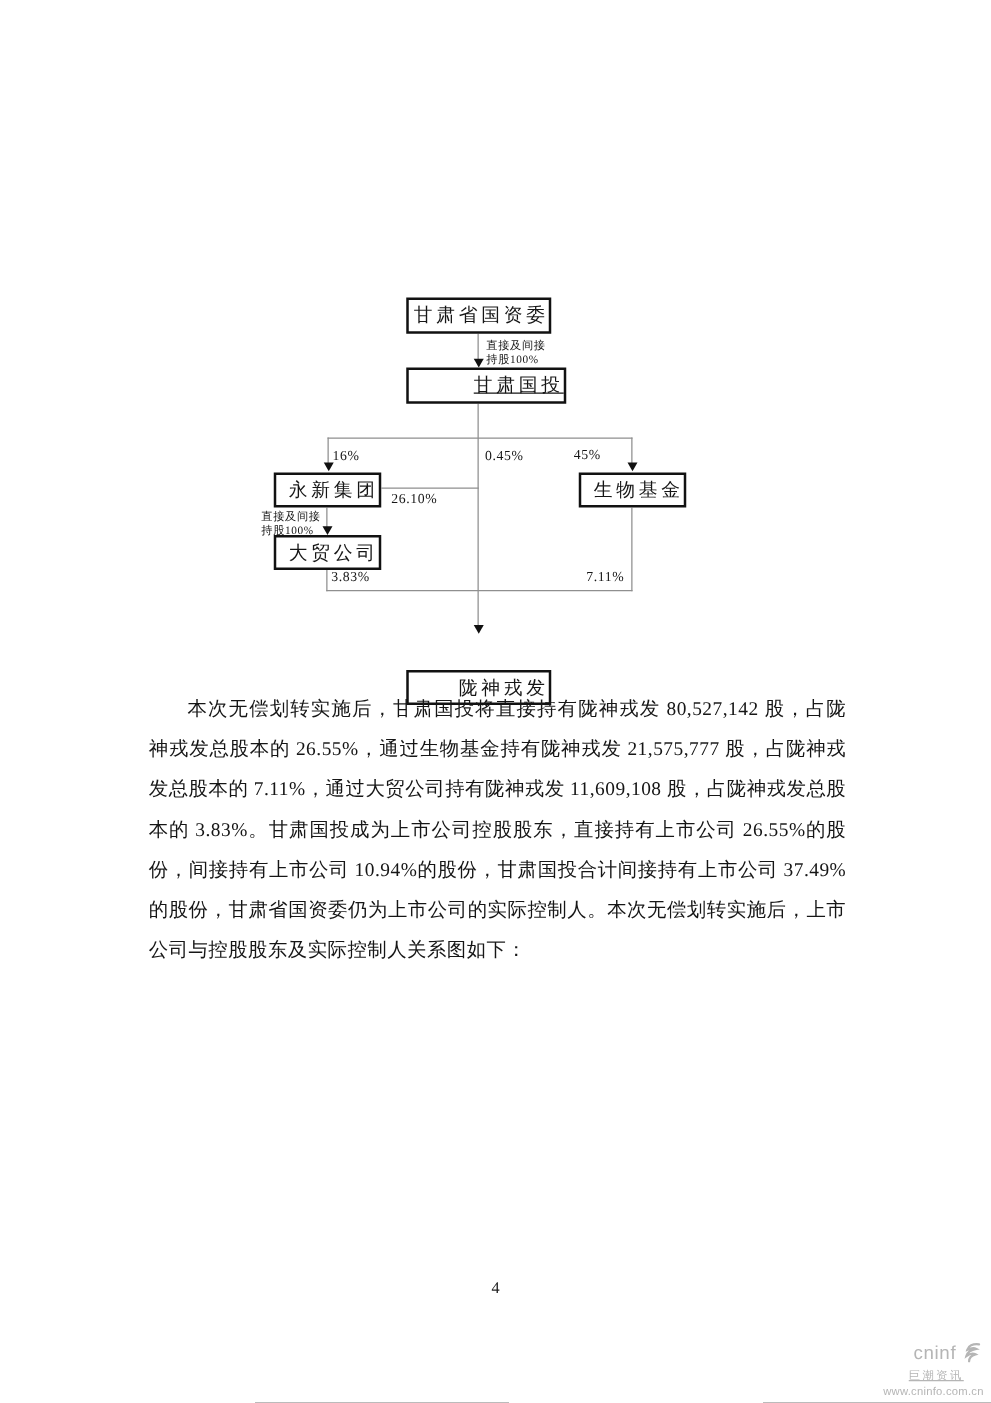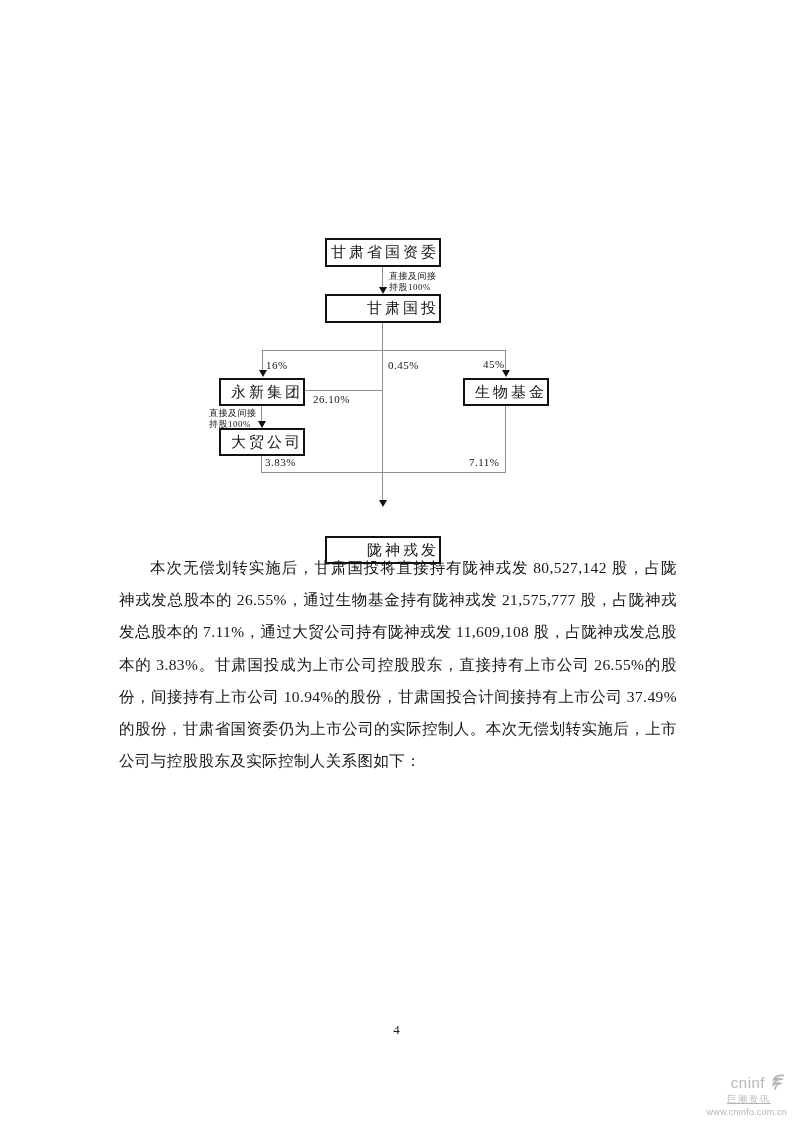--- a/index.html
+++ b/index.html
@@ -94,21 +94,21 @@
 
     <div class="arrow-down" style="left:379px;top:287px;"></div>
     <div class="arrow-down" style="left:259px;top:370px;"></div>
     <div class="arrow-down" style="left:502px;top:370px;"></div>
     <div class="arrow-down" style="left:258px;top:421px;"></div>
     <div class="arrow-down" style="left:379px;top:500px;"></div>
 
     <div class="nodebox" style="left:325px;top:238px;width:116px;height:29px;">
       <span>甘肃省国资委</span>
     </div>
-    <div class="nodebox" style="left:325px;top:294px;width:116px;height:29px;">
+    <div class="nodebox" style="left:325px;top:294px;width:128px;height:29px;text-decoration:underline;">
       <span>甘肃国投</span>
     </div>
     <div class="nodebox" style="left:219px;top:378px;width:86px;height:28px;">
       <span>永新集团</span>
     </div>
     <div class="nodebox" style="left:463px;top:378px;width:86px;height:28px;">
       <span>生物基金</span>
     </div>
     <div class="nodebox" style="left:219px;top:428px;width:86px;height:28px;">
       <span>大贸公司</span>
@@ -116,21 +116,21 @@
     <div class="nodebox" style="left:325px;top:508px;width:116px;height:28px;margin-top:28px;">
       <span>陇神戎发</span>
     </div>
 
     <div class="elabel small" style="left:389px;top:271px;">
       <div>直接及间接</div>
       <div>持股100%</div>
     </div>
     <div class="elabel" style="left:266px;top:359px;">16%</div>
     <div class="elabel" style="left:388px;top:359px;">0.45%</div>
-    <div class="elabel" style="left:483px;top:358px;">45%</div>
+    <div class="elabel" style="left:459px;top:358px;">45%</div>
     <div class="elabel" style="left:313px;top:393px;">26.10%</div>
     <div class="elabel small" style="left:209px;top:408px;">
       <div>直接及间接</div>
       <div>持股100%</div>
     </div>
     <div class="elabel" style="left:265px;top:456px;">3.83%</div>
     <div class="elabel" style="left:469px;top:456px;">7.11%</div>
   </div>
 
   <div id="para2" class="para">本次无偿划转实施后，甘肃国投将直接持有陇神戎发 80,527,142 股，占陇神戎发总股本的 26.55%，通过生物基金持有陇神戎发 21,575,777 股，占陇神戎发总股本的 7.11%，通过大贸公司持有陇神戎发 11,609,108 股，占陇神戎发总股本的 3.83%。甘肃国投成为上市公司控股股东，直接持有上市公司 26.55%的股份，间接持有上市公司 10.94%的股份，甘肃国投合计间接持有上市公司 37.49%的股份，甘肃省国资委仍为上市公司的实际控制人。本次无偿划转实施后，上市公司与控股股东及实际控制人关系图如下：</div>

